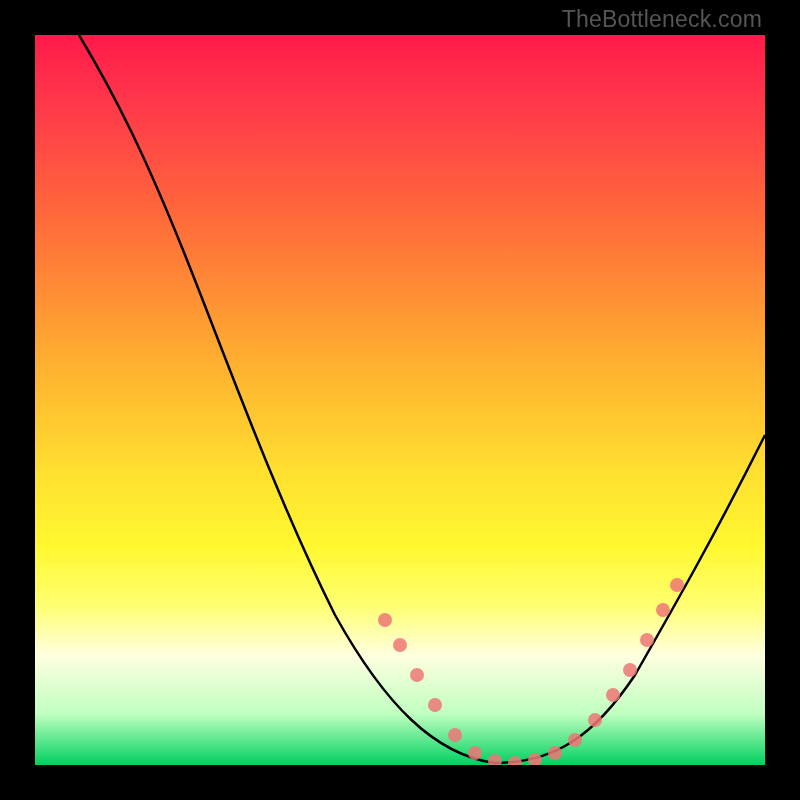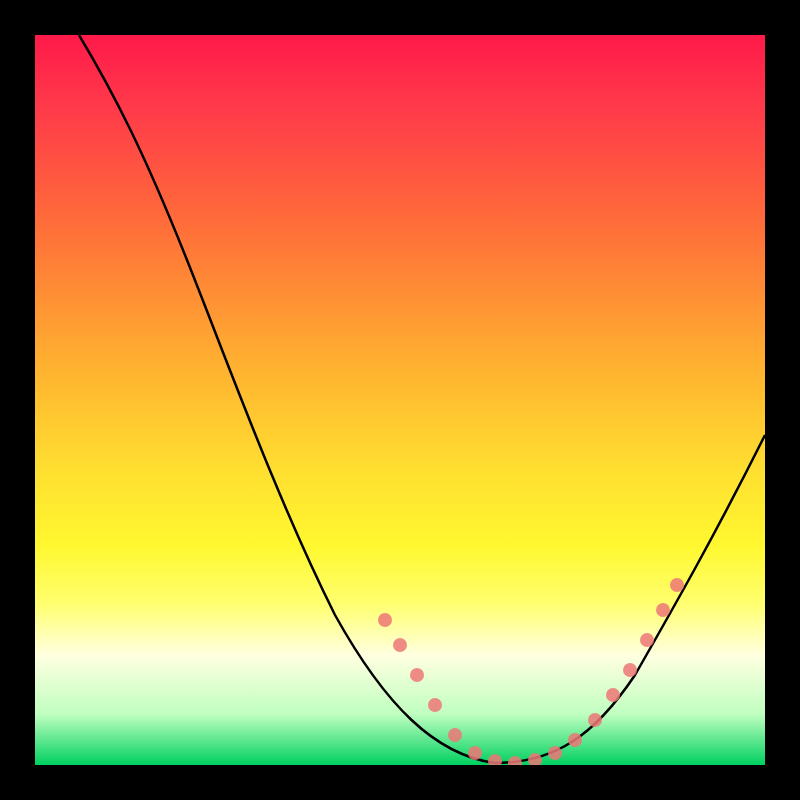--- a/index.html
+++ b/index.html
@@ -51,20 +51,21 @@
     top: 0;
     left: 0;
     width: 730px;
     height: 730px;
   }
 </style>
 </head>
 <body>
 
 <div class="frame">
+  <div class="watermark">TheBottleneck.com</div>
   <div class="plot-area">
     <svg class="curve" viewBox="0 0 730 730">
       <path d="M 44 0
                C 80 60, 110 120, 150 220
                C 190 320, 240 460, 300 580
                C 350 670, 400 720, 460 728
                C 520 728, 560 700, 600 640
                C 640 570, 680 500, 730 400" fill="none" stroke="#000" stroke-width="2.5"></path>
       <g fill="#e77" opacity="0.85">
         <circle cx="350" cy="585" r="7"></circle>

